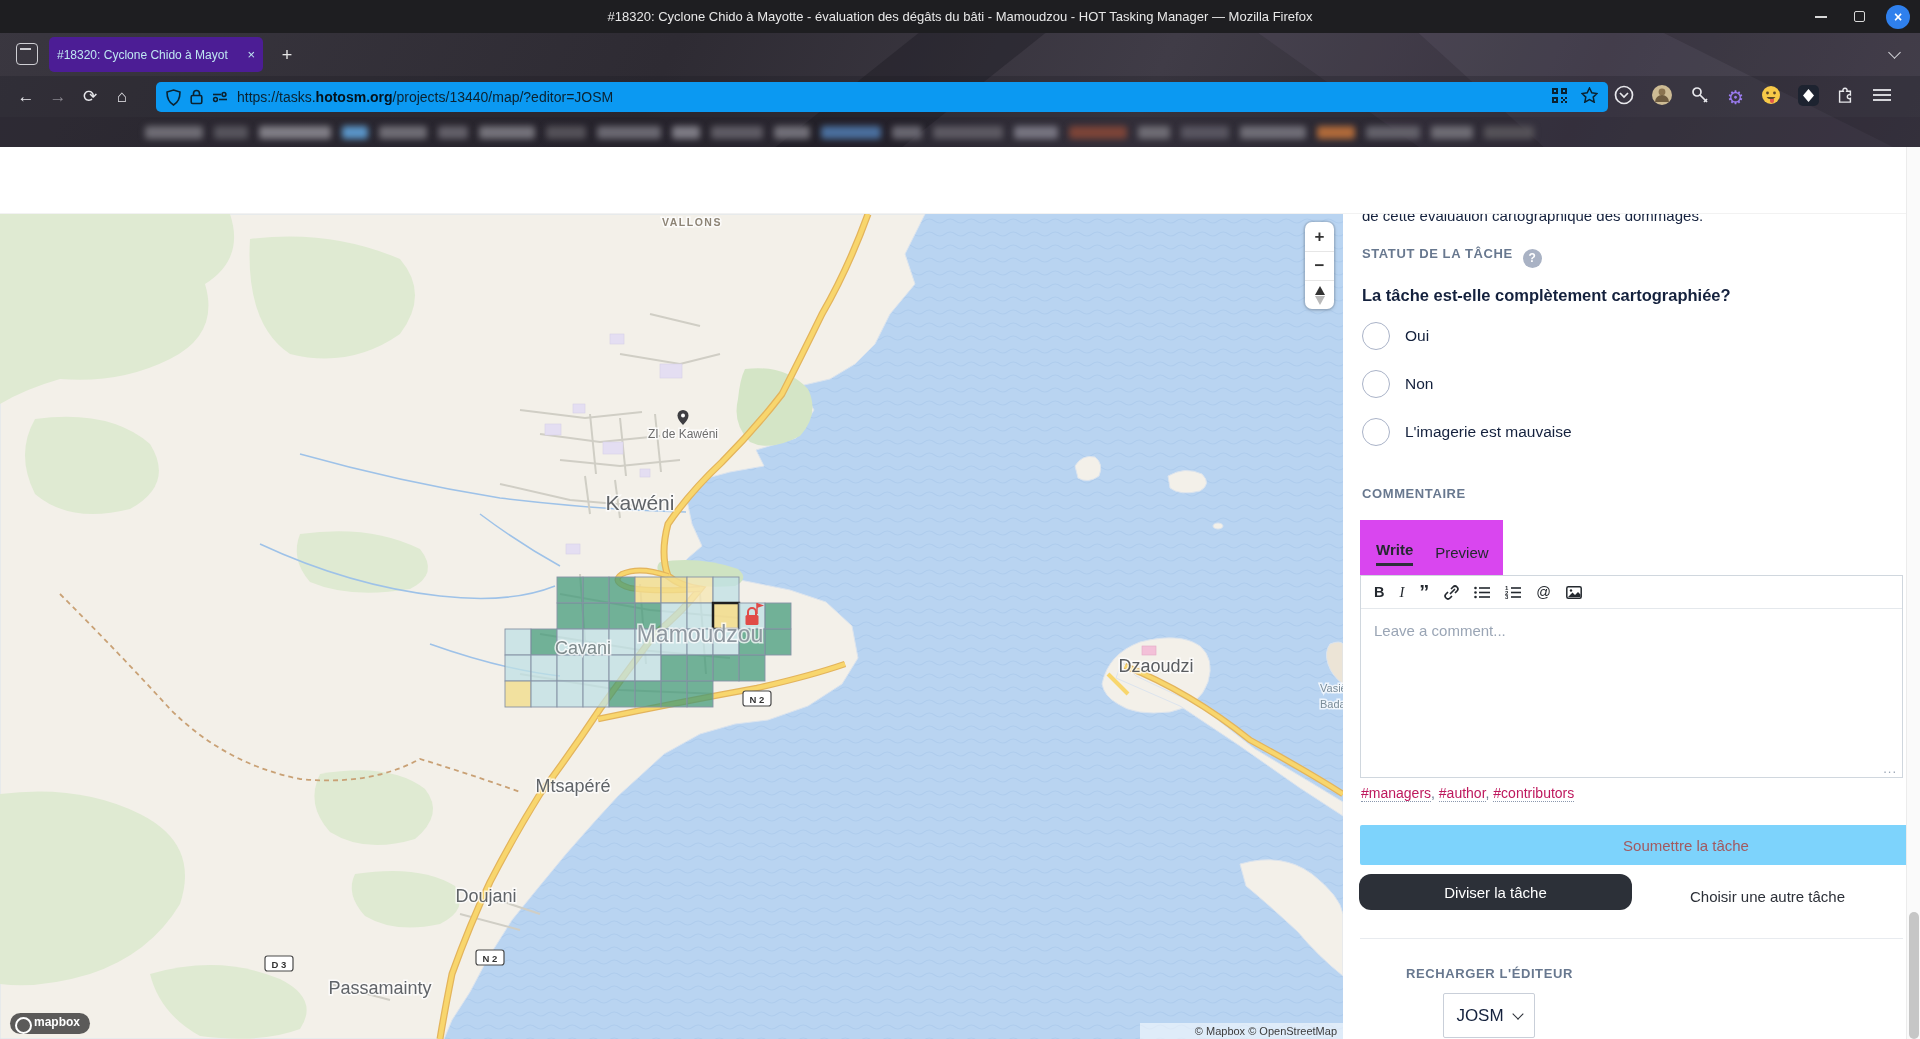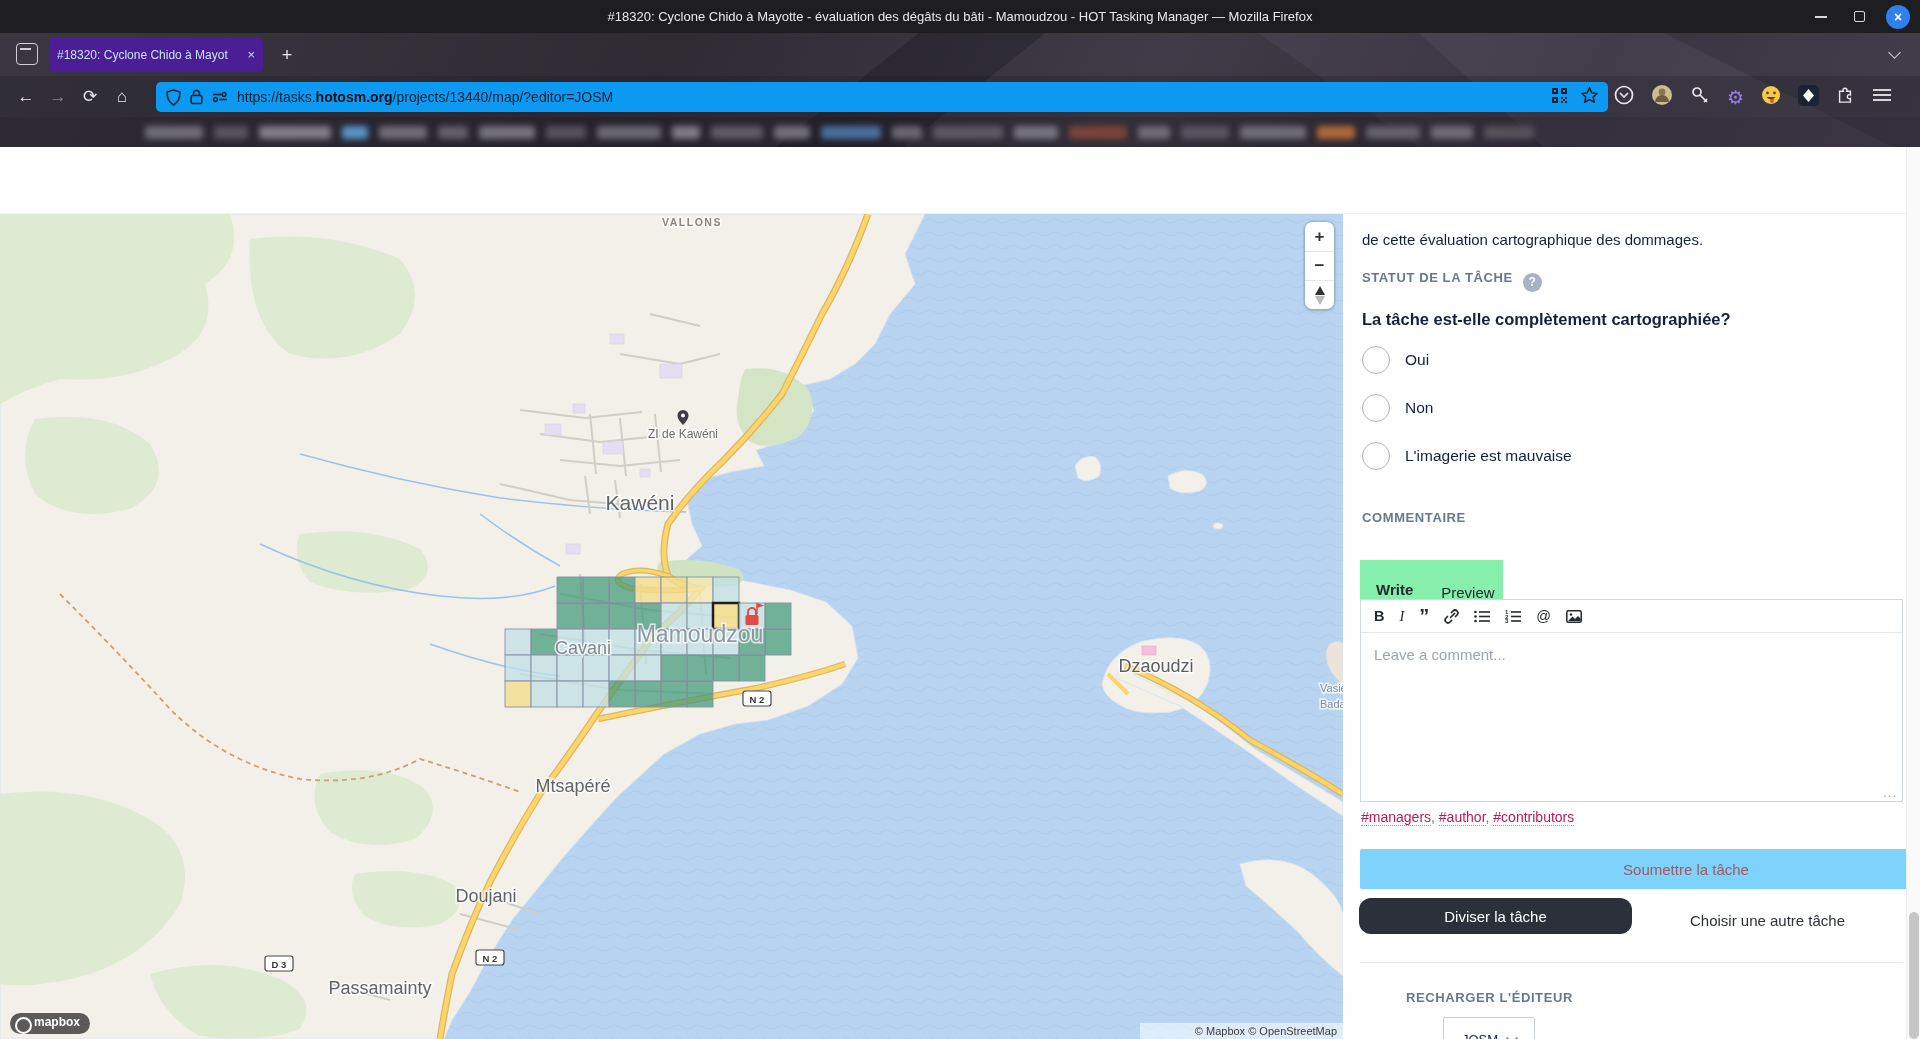--- a/index.html
+++ b/index.html
@@ -66,46 +66,46 @@
   .zoomctl .zc + .zc { border-top:1px solid #e6e6e6; }
   .compass { display:flex; flex-direction:column; align-items:center; justify-content:center; line-height:0; }
   .tri-up { width:0;height:0;border-left:5px solid transparent;border-right:5px solid transparent;border-bottom:9px solid #333; }
   .tri-dn { width:0;height:0;border-left:5px solid transparent;border-right:5px solid transparent;border-top:9px solid #b9b9b9; margin-top:1px; }
   .map-logo { left:10px; top:1013px; height:21px; padding:0 10px 4px 24px; background:rgba(40,40,40,.75); border-radius:11px; color:#fff; font-size:12px; font-weight:bold; display:flex; align-items:center; }
   .map-logo:before { content:""; position:absolute; left:5px; top:4px; width:13px; height:13px; border:2px solid #fff; border-radius:50%; }
   .map-attrib { left:1140px; top:1023px; width:203px; height:16px; background:rgba(255,255,255,.55); font-size:11px; color:#3c3c3c; text-align:right; padding-right:6px; line-height:16px;}
 
   
   .panel { left:1343px; top:214px; width:577px; height:825px; background:#fff; overflow:hidden; color:#14213d; }
-  .p-abs { position:absolute;margin-top:24px; }
+  .p-abs { position:absolute; }
   .intro-tail { left:19px; top:-7px; font-size:15px; color:#14213d; width:540px; }
   .sec-label { font-size:13px; font-weight:bold; letter-spacing:.6px; color:#68788f; }
   .q-icon { display:inline-flex; width:19px; height:19px; border-radius:50%; background:#a9b2c4; color:#fff; font-size:12px; font-weight:bold; align-items:center; justify-content:center; vertical-align:-4px; margin-left:10px; }
   .question { left:19px; top:72px; font-size:16.5px; font-weight:bold; }
   .radio-row { left:19px; display:flex; align-items:center; gap:15px; }
   .radio { width:28px; height:28px; border-radius:50%; border:1.5px solid #aab3c8; background:#fff; }
   .radio-label { font-size:15.5px; }
-  .tabbox { left:17px; top:322px; width:143px; height:55px; background:#86efac; display:flex; align-items:flex-end; gap:28px; padding:0 0 9px 16px; }
+  .tabbox { left:17px; top:306px; width:143px; height:55px; background:#d946ef; display:flex; align-items:flex-end; gap:22px; padding:0 0 9px 16px; }
   .ed-tab { font-size:15px; color:#24292f; padding-bottom:5px; }
   .ed-tab.active { font-weight:bold; border-bottom:3px solid #2c3038; }
   .editorbox { left:17px; top:361px; width:543px; height:203px; border:1px solid #d0d7de; background:#fff; }
   .ed-toolbar { height:33px; border-bottom:1px solid #e4e8ec; display:flex; align-items:center; gap:15px; padding-left:13px; color:#24292f; }
   .ti { font-size:14.5px; display:flex; align-items:center; }
   .ed-area { position:relative; height:169px; }
   .ed-placeholder { position:absolute; left:13px; top:13px; font-size:15px; color:#9aa5b5; }
   .ed-resize { position:absolute; right:5px; bottom:2px; color:#9aa5b5; font-size:13px; letter-spacing:1px; }
   .hashtags { left:18px; top:571px; font-size:14px; color:#68788f; }
   .hashtags a { color:#be185d; text-decoration:none; border-bottom:1.5px dotted #8a97ad; }
   .btn { display:flex; align-items:center; justify-content:center; font-size:15px; }
   .btn-submit { left:17px; top:611px; width:652px; height:40px; background:#7dd3fc; color:#a2595f; border-radius:2px; }
   .btn-split { left:16px; top:660px; width:273px; height:36px; background:#2c3038; color:#fff; border-radius:12px; }
   .btn-other { left:289px; top:660px; width:271px; height:44px; background:#fff; color:#2c3038; }
   .p-divider { left:17px; top:724px; width:543px; height:1px; background:#e8ebef; }
   .reload-label { left:63px; top:752px; }
-  .editor-select { left:100px; top:779px; width:92px; height:45px; border:1px solid #c9cfd9; border-radius:2px; background:#fff; display:flex; align-items:center; justify-content:center; gap:10px; font-size:13px; color:#14213d; }
+  .editor-select { left:100px; top:779px; width:92px; height:45px; border:1px solid #c9cfd9; border-radius:2px; background:#fff; display:flex; align-items:center; justify-content:center; gap:10px; font-size:17px; color:#14213d; }
   .chev-sel { width:8px; height:8px; border-right:1.6px solid #2c3038; border-bottom:1.6px solid #2c3038; transform:rotate(45deg); margin-top:-4px; }
 
   .scrollbar { left:1906px; top:147px; width:14px; height:892px; background:#fafafa; border-left:1px solid #ececec; }
   .scroll-thumb { position:absolute; left:2px; top:765px; width:10px; height:127px; background:#c6c6c6; border-radius:5px; }
   svg text { font-family:"Liberation Sans", sans-serif; }
 </style>
 </head>
 <body>
 
 <div class="screen">

